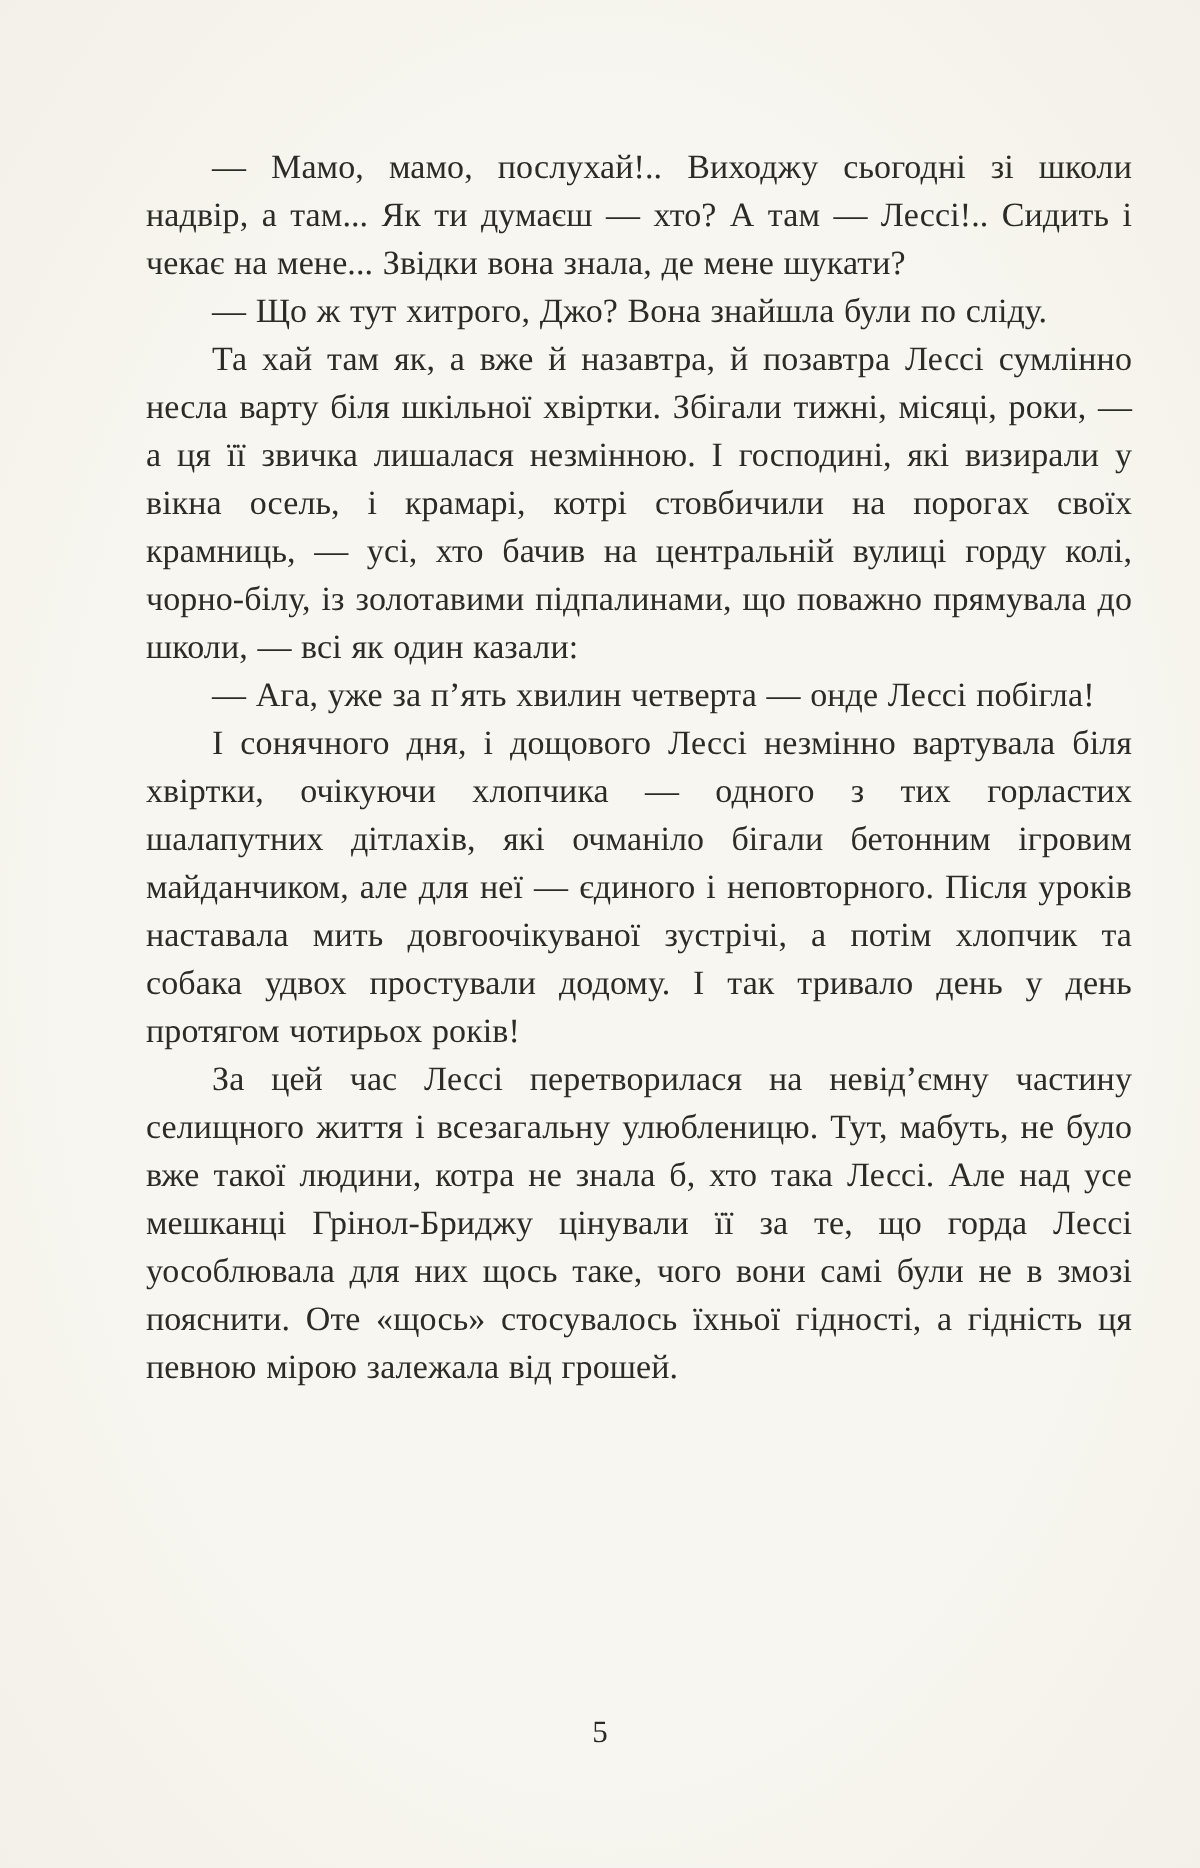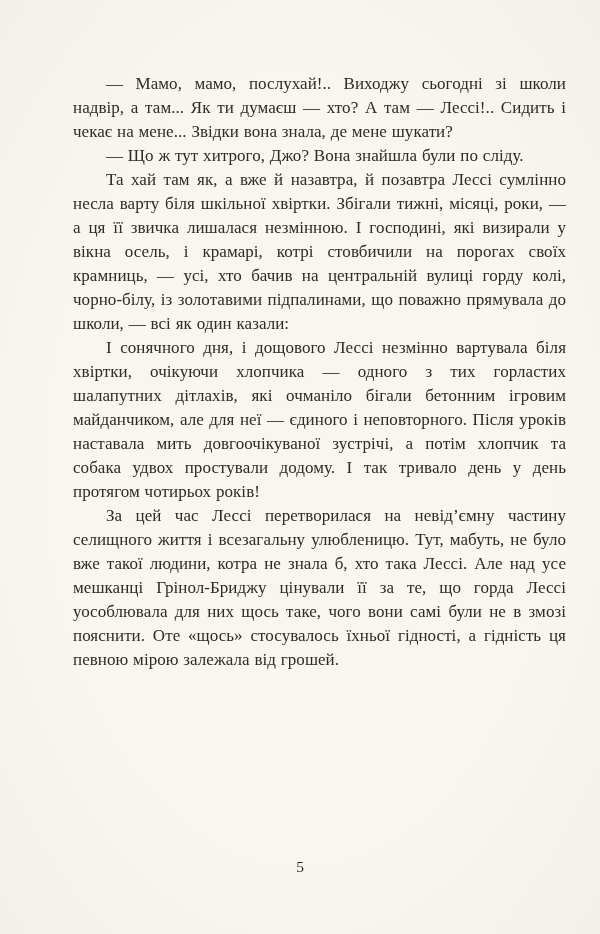--- a/index.html
+++ b/index.html
@@ -41,17 +41,18 @@
     }
   </style>
 </head>
 <body>
 
 <div class="page">
   <div class="text">
     <p>— Мамо, мамо, послухай!.. Виходжу сьогодні зі школи надвір, а там... Як ти думаєш — хто? А там — Лессі!.. Сидить і чекає на мене... Звідки вона знала, де мене шукати?</p>
     <p>— Що ж тут хитрого, Джо? Вона знайшла були по сліду.</p>
     <p>Та хай там як, а вже й назавтра, й позавтра Лессі сумлінно несла варту біля шкільної хвіртки. Збігали тижні, місяці, роки, — а ця її звичка лишалася незмінною. І господині, які визирали у вікна осель, і крамарі, котрі стовбичили на порогах своїх крамниць, — усі, хто бачив на центральній вулиці горду колі, чорно-білу, із золотавими підпалинами, що поважно прямувала до школи, — всі як один казали:</p>
+    <p>— Ага, уже за п’ять хвилин четверта — онде Лессі побігла!</p>
     <p>І сонячного дня, і дощового Лессі незмінно вартувала біля хвіртки, очікуючи хлопчика — одного з тих горластих шалапутних дітлахів, які очманіло бігали бетонним ігровим майданчиком, але для неї — єдиного і неповторного. Після уроків наставала мить довгоочікуваної зустрічі, а потім хлопчик та собака удвох простували додому. І так тривало день у день протягом чотирьох років!</p>
     <p>За цей час Лессі перетворилася на невід’ємну частину селищного життя і всезагальну улюбленицю. Тут, мабуть, не було вже такої людини, котра не знала б, хто така Лессі. Але над усе мешканці Грінол-Бриджу цінували її за те, що горда Лессі уособлювала для них щось таке, чого вони самі були не в змозі пояснити. Оте «щось» стосувалось їхньої гідності, а гідність ця певною мірою залежала від грошей.</p>
   </div>
   <div class="page-number">5</div>
 </div>
 
 </body></html>

